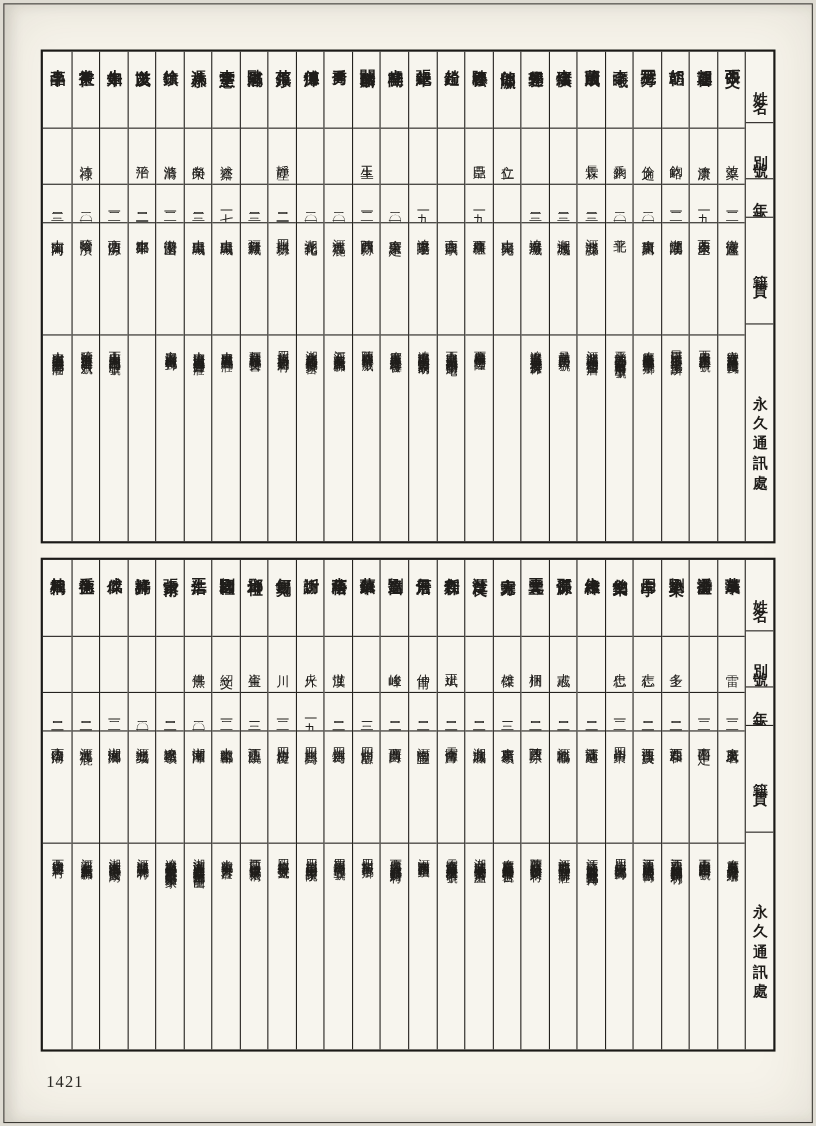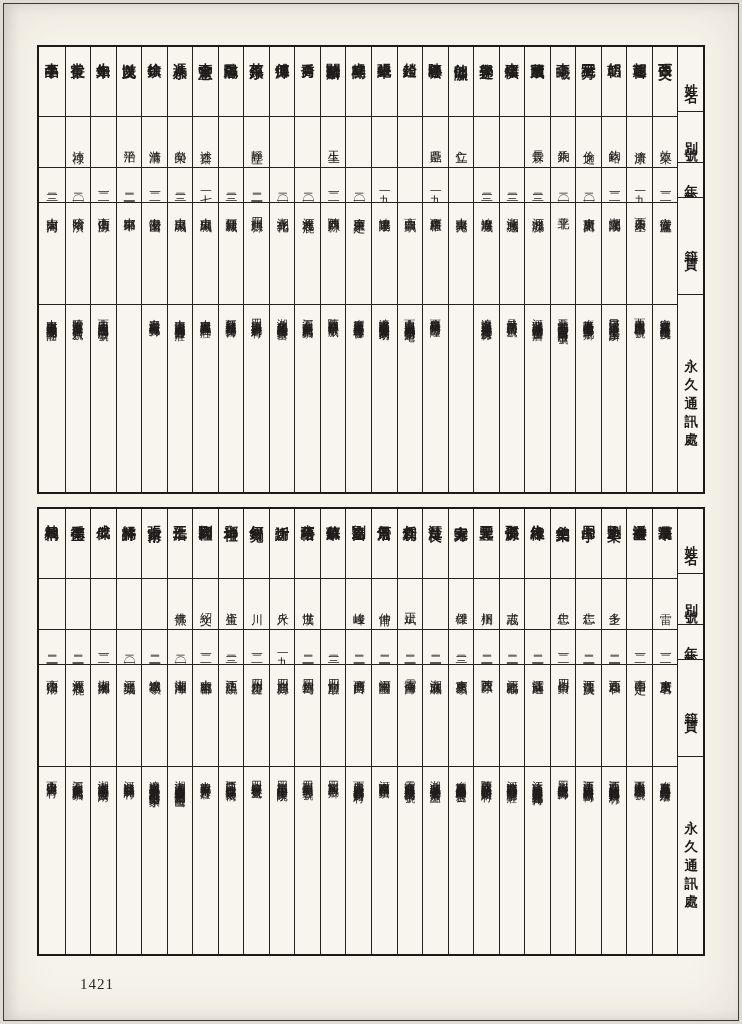--- a/index.html
+++ b/index.html
@@ -41,21 +41,21 @@
   .cell.age{height:34px;font-size:12px;}
   .cell.native{height:96px;font-size:12px;align-items:flex-start;padding-top:5px;}
   .cell.address{font-size:11px;align-items:flex-start;padding-top:5px;}
   .cell.address .v{line-height:12px;max-height:192px;}
   
   .col.head .cell{align-items:center;padding:0;font-weight:700;}
   .col.head .cell .v{letter-spacing:.55em;font-size:13.5px;max-height:none;line-height:14px;}
   .col.head .cell.address .v{letter-spacing:1.35em;}
   .page-number{
     position:absolute;left:38px;top:972px;
-    font-size:15px;color:#2a2824;letter-spacing:1px;margin-left:38px;
+    font-size:15px;color:#2a2824;letter-spacing:1px;
   }
 </style>
 </head>
 <body>
 
 <div class="page">
   <div class="table-section sec-top">
       <div class="col head">
         <div class="cell name">
           <span class="v">姓名</span>

